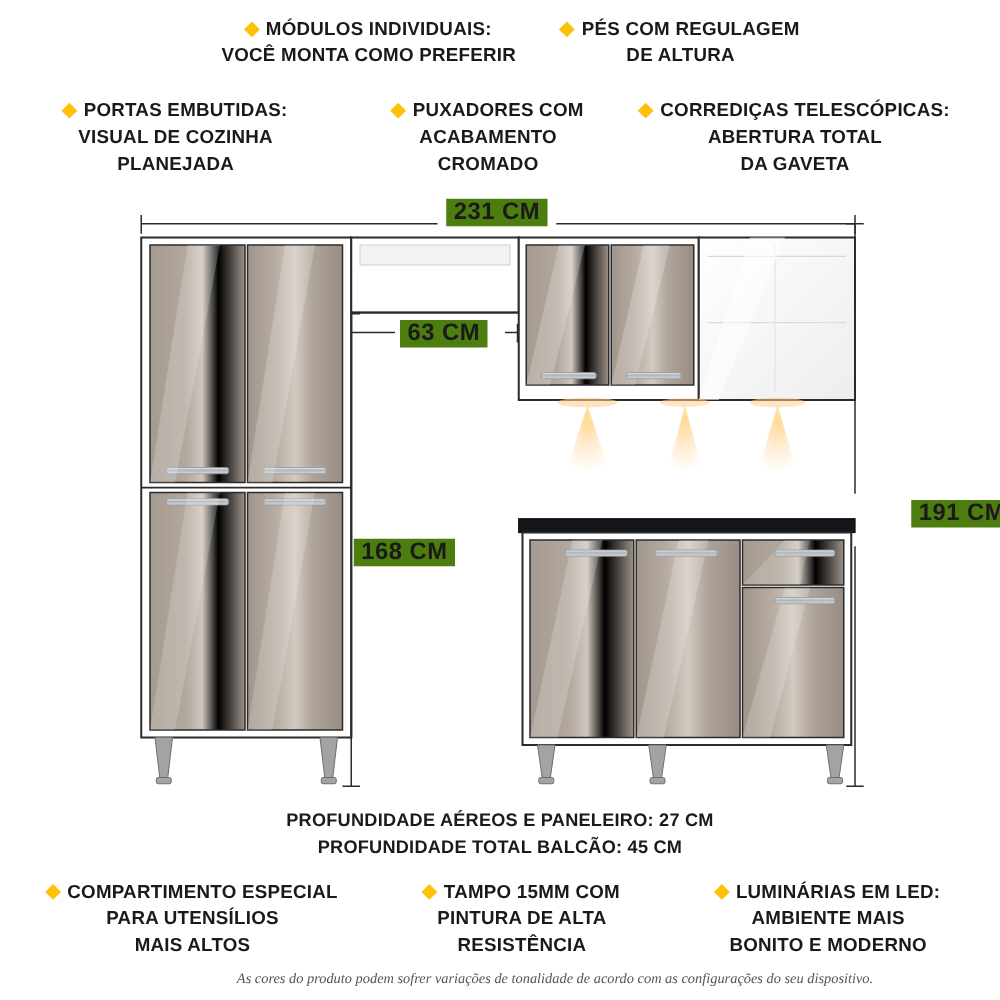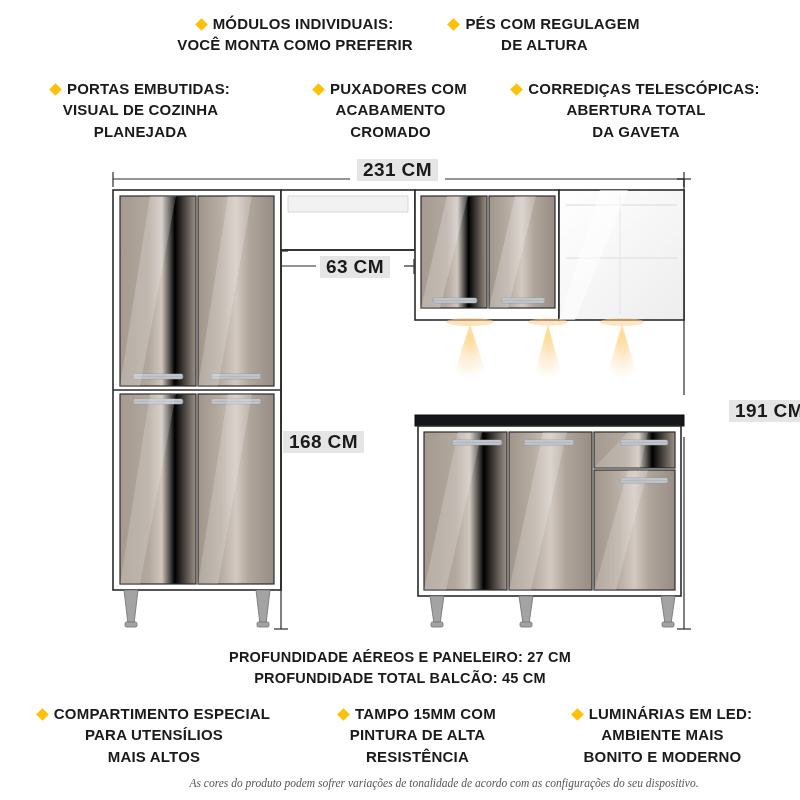--- a/index.html
+++ b/index.html
@@ -41,21 +41,21 @@
     white-space: nowrap;
   }
 
   
   .dim {
     position: absolute;
     font-size: 19px;
     font-weight: 700;
     color: #1a1a1a;
     letter-spacing: 0.4px;
-    background: #e5e5e5;
+    background: #4d7c0f;
     padding: 0 6px;
     white-space: nowrap;
   }
 
   
   .depth-line {
     position: absolute;
     width: 100%;
     text-align: center;
     font-size: 14.5px;

